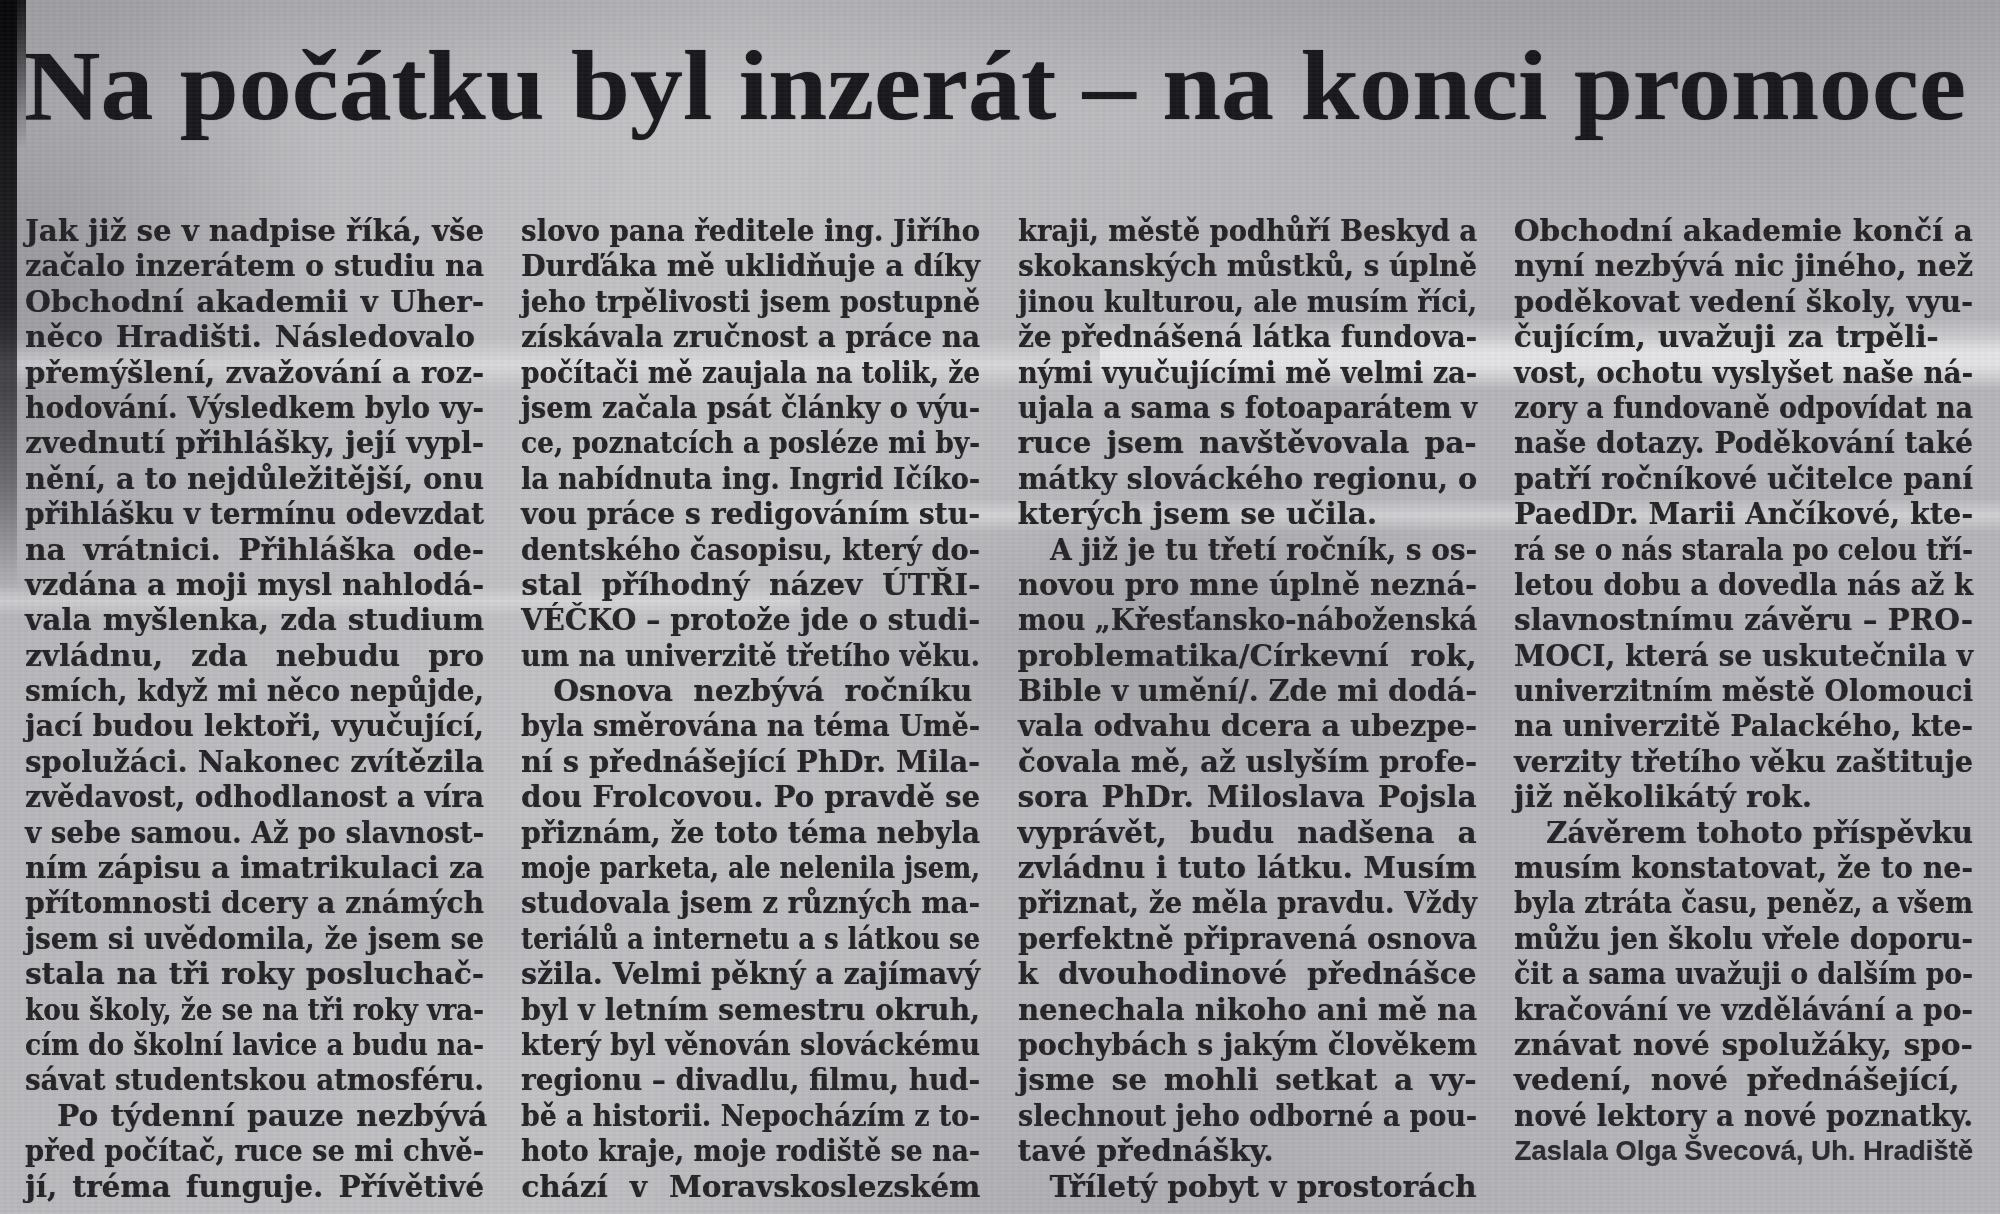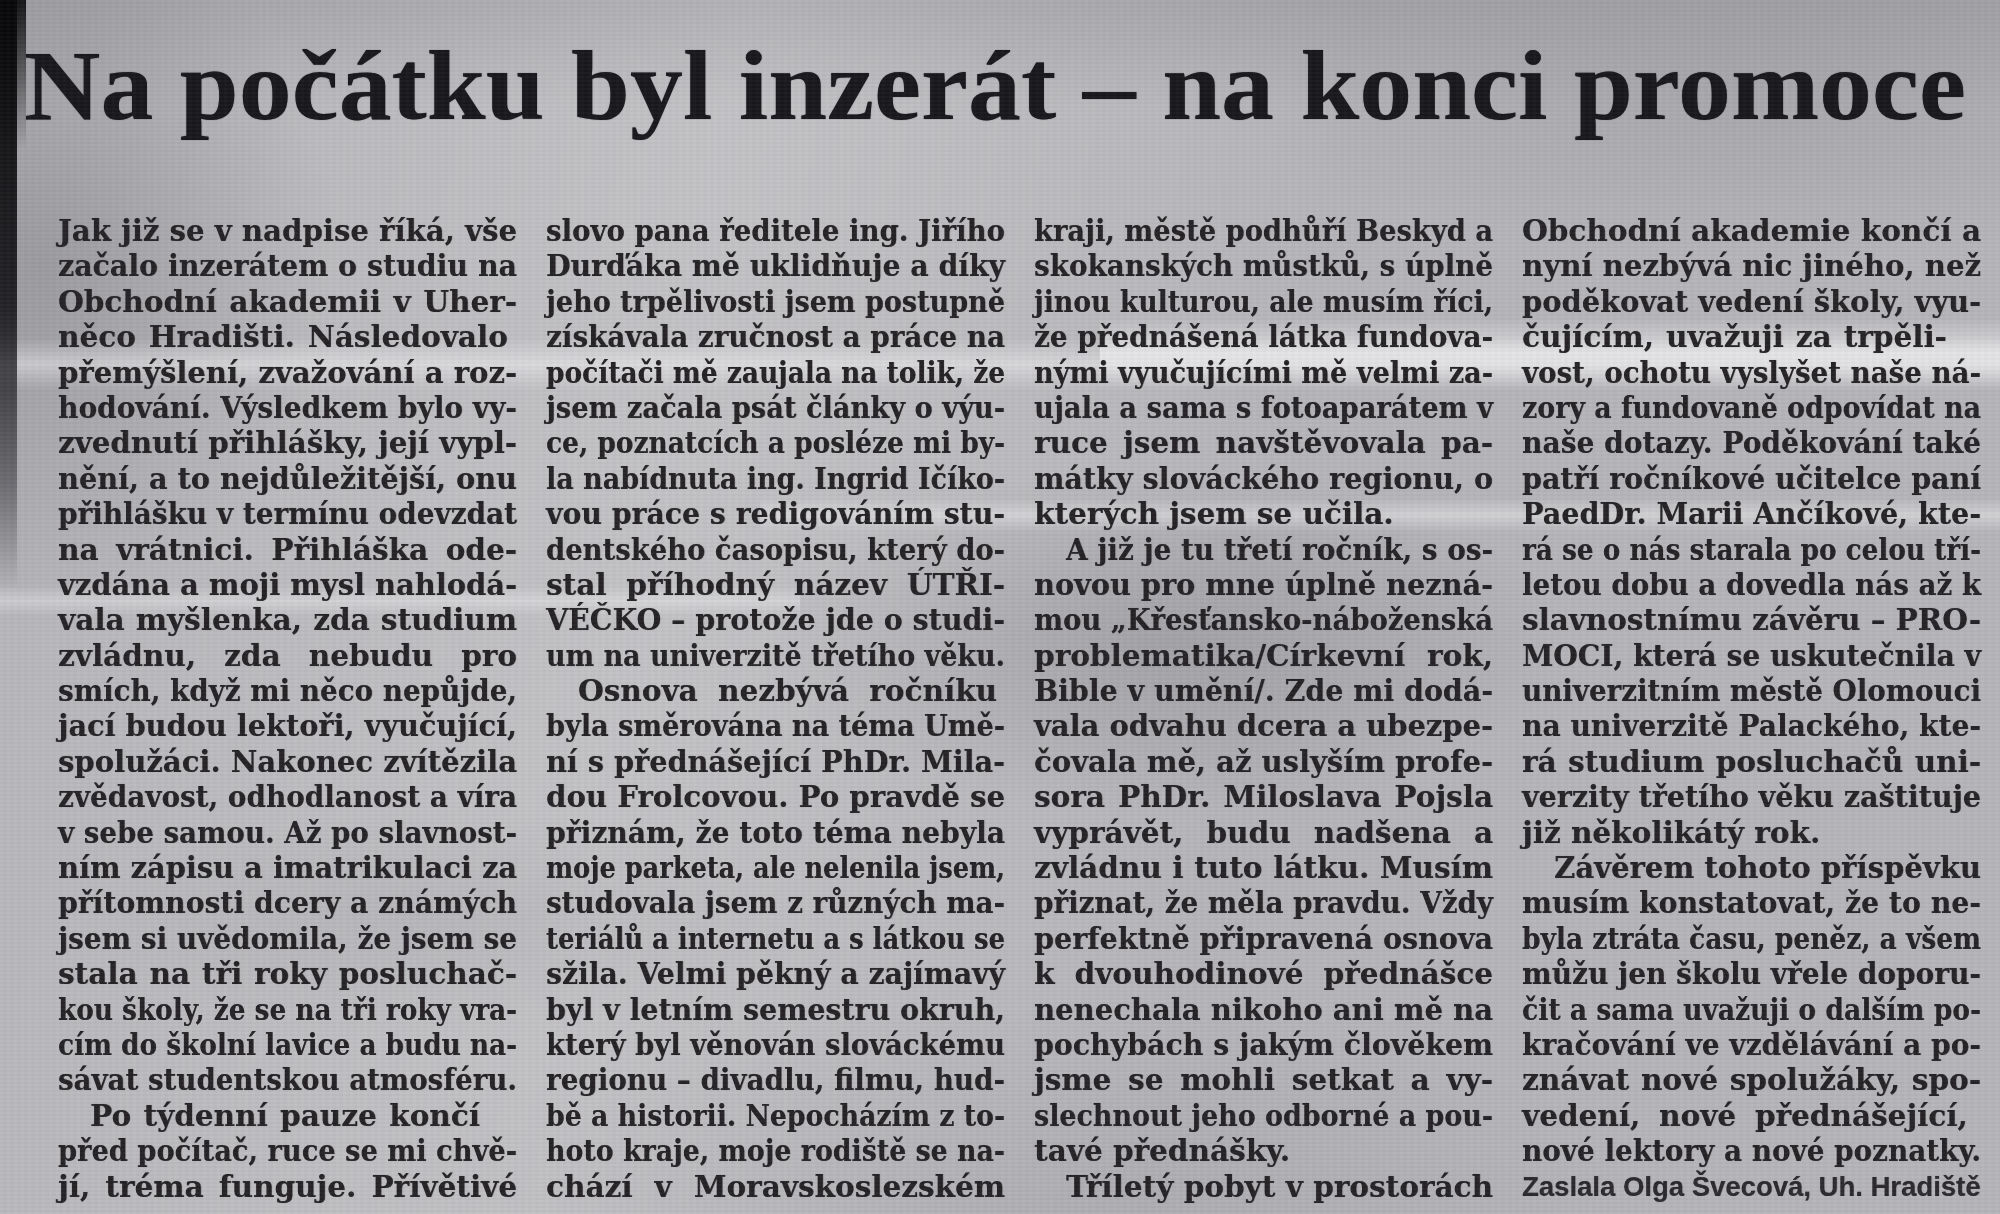--- a/index.html
+++ b/index.html
@@ -55,21 +55,21 @@
     font-weight:700;
     font-size:99px;
     line-height:128px;
     color:#17161a;
     white-space:nowrap;
     text-shadow:0 0 1px rgba(20,20,24,0.65);
   }
   .headline>span{display:inline-block;transform-origin:0 50%;}
   .cols{
     position:absolute;left:25px;right:27px;top:213px;bottom:0;
-    display:grid;grid-template-columns:repeat(4,1fr);column-gap:37px;margin-left:33px;
+    display:grid;grid-template-columns:repeat(4,1fr);column-gap:37px;
   }
   .col{min-width:0;}
   .ln{
     height:35.4px;line-height:35.4px;
     font-family:"DejaVu Serif", serif;
     font-weight:700;
     font-size:29.5px;
     color:#242124;
     white-space:nowrap;
     text-shadow:0.4px 0.4px 0.7px rgba(30,28,30,0.5);
@@ -123,21 +123,21 @@
         <div class="ln"><span style="transform: scaleX(0.985904); word-spacing: normal; margin-left: 0px;">spolužáci. Nakonec zvítězila</span></div>
         <div class="ln"><span style="transform: scaleX(0.943686); word-spacing: normal; margin-left: 0px;">zvědavost, odhodlanost a víra</span></div>
         <div class="ln"><span style="transform: scaleX(0.938231); word-spacing: normal; margin-left: 0px;">v sebe samou. Až po slavnost-</span></div>
         <div class="ln"><span style="transform: scaleX(0.978711); word-spacing: normal; margin-left: 0px;">ním zápisu a imatrikulaci za</span></div>
         <div class="ln"><span style="transform: scaleX(0.957216); word-spacing: normal; margin-left: 0px;">přítomnosti dcery a známých</span></div>
         <div class="ln"><span style="transform: scaleX(0.945843); word-spacing: normal; margin-left: 0px;">jsem si uvědomila, že jsem se</span></div>
         <div class="ln"><span style="transform: none; word-spacing: 1.55078px; margin-left: 0px;">stala na tři roky posluchač-</span></div>
         <div class="ln"><span style="transform: scaleX(0.891857); word-spacing: normal; margin-left: 0px;">kou školy, že se na tři roky vra-</span></div>
         <div class="ln"><span style="transform: scaleX(0.892345); word-spacing: normal; margin-left: 0px;">cím do školní lavice a budu na-</span></div>
         <div class="ln pend"><span style="transform: scaleX(0.937811); word-spacing: normal; margin-left: 0px;">sávat studentskou atmosféru.</span></div>
-        <div class="ln ind"><span style="transform: none; word-spacing: 2.11979px; margin-left: 32px;">Po týdenní pauze končí</span></div>
+        <div class="ln ind"><span style="transform: none; word-spacing: 2.11979px; margin-left: 32px;">Po týdenní pauze nezbývá</span></div>
         <div class="ln"><span style="transform: scaleX(0.924559); word-spacing: normal; margin-left: 0px;">před počítač, ruce se mi chvě-</span></div>
         <div class="ln"><span style="transform: none; word-spacing: 4.9375px; margin-left: 0px;">jí, tréma funguje. Přívětivé</span></div>
       </div>
     <div class="col">
         <div class="ln"><span style="transform: scaleX(0.935184); word-spacing: normal; margin-left: 0px;">slovo pana ředitele ing. Jiřího</span></div>
         <div class="ln"><span style="transform: scaleX(0.958778); word-spacing: normal; margin-left: 0px;">Durďáka mě uklidňuje a díky</span></div>
         <div class="ln"><span style="transform: scaleX(0.916682); word-spacing: normal; margin-left: 0px;">jeho trpělivosti jsem postupně</span></div>
         <div class="ln"><span style="transform: scaleX(0.943383); word-spacing: normal; margin-left: 0px;">získávala zručnost a práce na</span></div>
         <div class="ln"><span style="transform: scaleX(0.895337); word-spacing: normal; margin-left: 0px;">počítači mě zaujala na tolik, že</span></div>
         <div class="ln"><span style="transform: scaleX(0.923861); word-spacing: normal; margin-left: 0px;">jsem začala psát články o výu-</span></div>
@@ -203,21 +203,20 @@
         <div class="ln"><span style="transform: scaleX(0.909699); word-spacing: normal; margin-left: 0px;">zory a fundovaně odpovídat na</span></div>
         <div class="ln"><span style="transform: scaleX(0.952251); word-spacing: normal; margin-left: 0px;">naše dotazy. Poděkování také</span></div>
         <div class="ln"><span style="transform: scaleX(0.964001); word-spacing: normal; margin-left: 0px;">patří ročníkové učitelce paní</span></div>
         <div class="ln"><span style="transform: scaleX(0.968323); word-spacing: normal; margin-left: 0px;">PaedDr. Marii Ančíkové, kte-</span></div>
         <div class="ln"><span style="transform: scaleX(0.8911); word-spacing: normal; margin-left: 0px;">rá se o nás starala po celou tří-</span></div>
         <div class="ln"><span style="transform: scaleX(0.939641); word-spacing: normal; margin-left: 0px;">letou dobu a dovedla nás až k</span></div>
         <div class="ln"><span style="transform: scaleX(0.996101); word-spacing: normal; margin-left: 0px;">slavnostnímu závěru – PRO-</span></div>
         <div class="ln"><span style="transform: scaleX(0.95569); word-spacing: normal; margin-left: 0px;">MOCI, která se uskutečnila v</span></div>
         <div class="ln"><span style="transform: scaleX(0.939371); word-spacing: normal; margin-left: 0px;">univerzitním městě Olomouci</span></div>
         <div class="ln"><span style="transform: scaleX(0.952745); word-spacing: normal; margin-left: 0px;">na univerzitě Palackého, kte-</span></div>
-        <div class="ln"><span style="transform: none; word-spacing: 1.16667px; margin-left: 0px;">rá studium posluchačů uni-</span></div>
         <div class="ln"><span style="transform: scaleX(0.967302); word-spacing: normal; margin-left: 0px;">verzity třetího věku zaštituje</span></div>
         <div class="ln pend"><span style="transform: none; word-spacing: normal; margin-left: 0px;">již několikátý rok.</span></div>
         <div class="ln ind"><span style="transform: scaleX(0.986677); word-spacing: normal; margin-left: 32px;">Závěrem tohoto příspěvku</span></div>
         <div class="ln"><span style="transform: scaleX(0.959373); word-spacing: normal; margin-left: 0px;">musím konstatovat, že to ne-</span></div>
         <div class="ln"><span style="transform: scaleX(0.896293); word-spacing: normal; margin-left: 0px;">byla ztráta času, peněz, a všem</span></div>
         <div class="ln"><span style="transform: scaleX(0.949358); word-spacing: normal; margin-left: 0px;">můžu jen školu vřele doporu-</span></div>
         <div class="ln"><span style="transform: scaleX(0.900745); word-spacing: normal; margin-left: 0px;">čit a sama uvažuji o dalším po-</span></div>
         <div class="ln"><span style="transform: scaleX(0.950649); word-spacing: normal; margin-left: 0px;">kračování ve vzdělávání a po-</span></div>
         <div class="ln"><span style="transform: none; word-spacing: 1.44271px; margin-left: 0px;">znávat nové spolužáky, spo-</span></div>
         <div class="ln"><span style="transform: none; word-spacing: 8.53906px; margin-left: 0px;">vedení, nové přednášející,</span></div>

